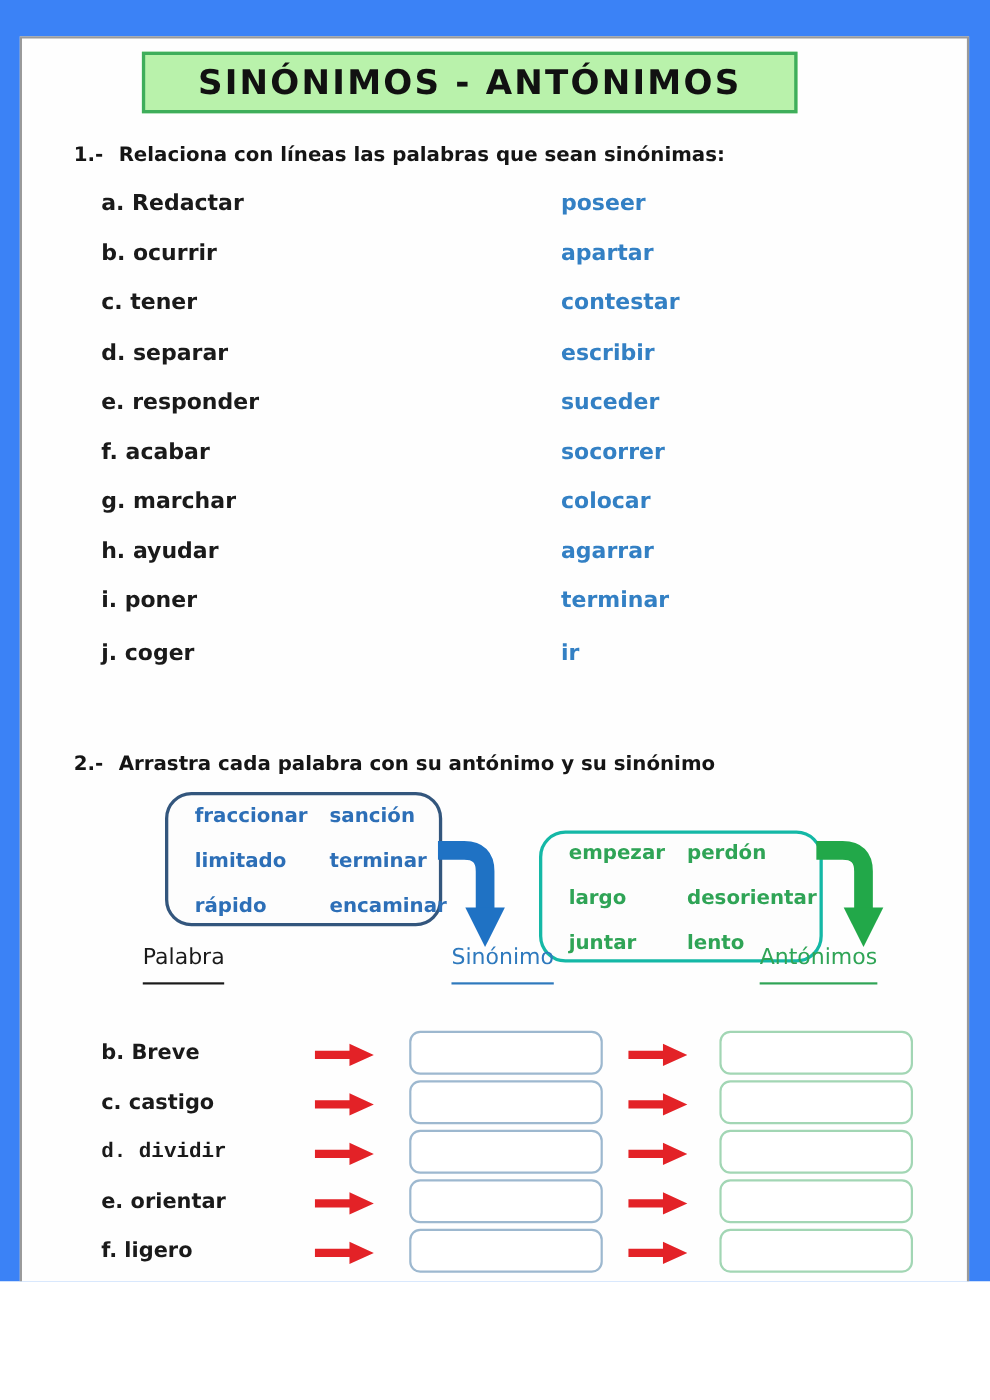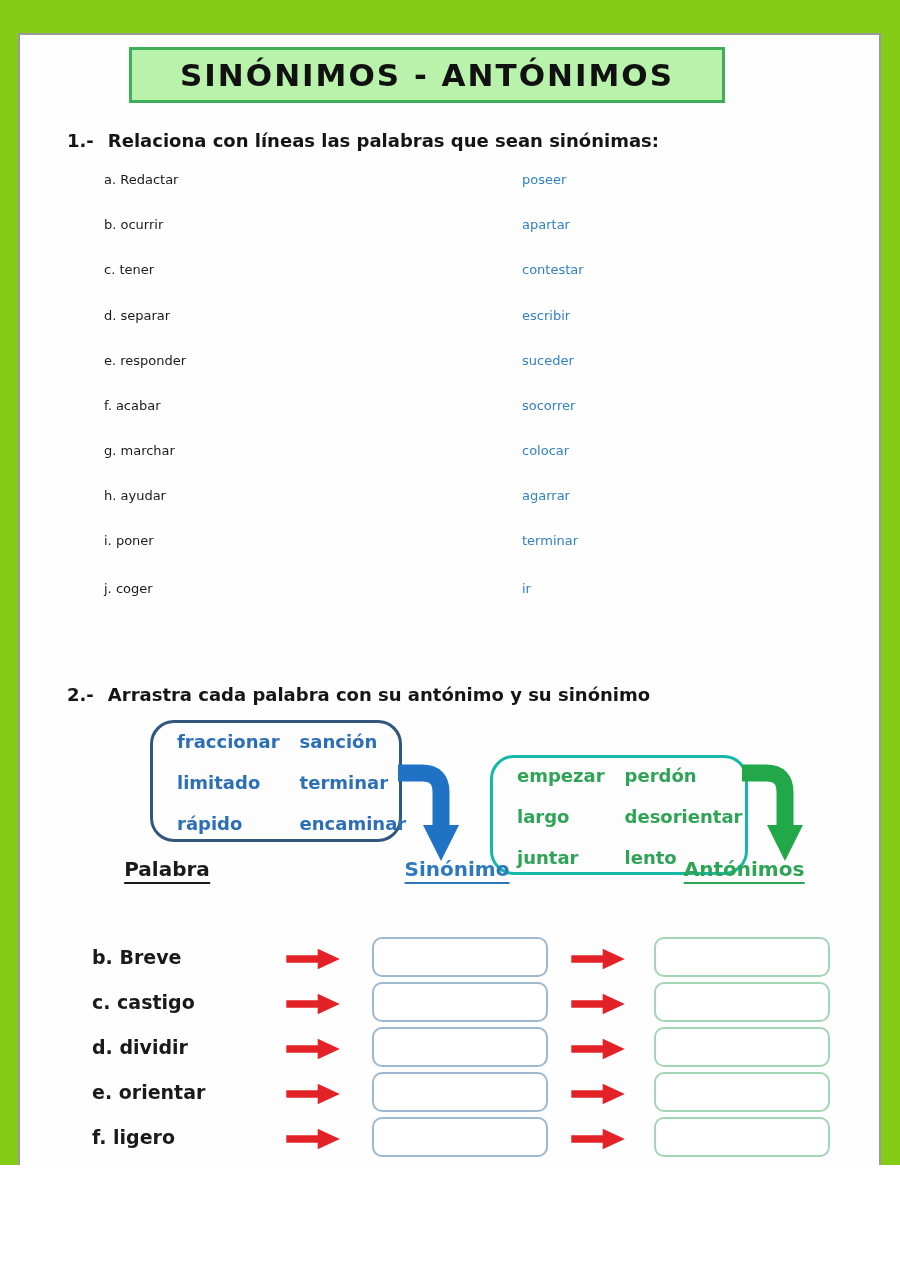--- a/index.html
+++ b/index.html
@@ -1,55 +1,55 @@
 <!DOCTYPE html>
 <html><head>
 <meta charset="utf-8">
 <style>
   html,body{margin:0;padding:0;background:#ffffff;}
   #canvas{
-    position:relative;width:900px;height:1165px;background:#84cc16;
+    position:relative;width:900px;height:1165px;background:#3b82f6;
     font-family:"DejaVu Sans","Liberation Sans",sans-serif;overflow:hidden;
   }
   .page{
     position:absolute;left:18px;top:33px;width:863px;height:1148px;
     background:#fefefe;border:2px solid #9a9a9a;box-sizing:border-box;
   }
   
   .title-box{
     position:absolute;left:109px;top:12px;width:596px;height:56px;
     background:#b9f2ab;border:3px solid #3fae5b;box-sizing:border-box;
     display:flex;align-items:center;justify-content:center;
   }
   .title-box span{
     font-size:31px;font-weight:bold;color:#111;letter-spacing:2px;
   }
   
   .instr{position:absolute;font-size:18px;font-weight:bold;color:#151515;white-space:nowrap;}
   .instr .num{margin-right:14px;}
   
   .ex1-row{position:absolute;left:0;width:863px;height:28px;}
-  .word{position:absolute;font-size:13px;font-weight:normal;white-space:nowrap;margin-left:12px;}
+  .word{position:absolute;font-size:20px;font-weight:bold;white-space:nowrap;}
   .word.black{left:72px;color:#1a1a1a;}
   .word.blue{left:490px;color:#3380c4;}
   
   .bank{
     position:absolute;box-sizing:border-box;border-radius:24px;background:#fdfdfd;
     display:grid;grid-template-columns:auto auto;column-gap:20px;row-gap:3px;
     padding:12px 14px 10px 24px;font-size:18px;font-weight:bold;align-content:center;gap:20px;
   }
   .bank-syn{left:130px;top:685px;width:252px;height:122px;border:3px solid #33567d;color:#2d6fb7;}
   .bank-ant{left:470px;top:720px;width:258px;height:120px;border:3px solid #14b8a6;color:#2fa456;}
   .bank span{white-space:nowrap;}
   .elbow{position:absolute;}
   
   .col-header{
     position:absolute;top:822px;transform:translateX(-50%);
-    font-size:20px;font-weight:bold;white-space:nowrap;
-    border-bottom:2px solid currentColor;padding-bottom:1px;
+    font-size:20px;font-weight:normal;white-space:nowrap;
+    border-bottom:2px solid currentColor;padding-bottom:12px;
   }
   .col-header.word-col{color:#1a1a1a;}
   .col-header.syn-col{color:#2e79bd;}
   .col-header.ant-col{color:#2fa456;}
   
   .ex2-row{position:absolute;left:0;width:863px;height:44px;}
   .ex2-label{position:absolute;left:72px;top:9px;font-size:19px;font-weight:bold;color:#1a1a1a;white-space:nowrap;}
   .red-arrow{position:absolute;top:10px;width:58px;height:24px;}
   .red-arrow.a1{left:265px;}
   .red-arrow.a2{left:550px;}
@@ -166,21 +166,21 @@
       <span class="ex2-label">c. castigo</span>
       <svg class="red-arrow a1" viewBox="0 0 60 26">
           <polygon points="0,9 34,9 34,2 58,13 34,24 34,17 0,17" fill="#e32227"></polygon>
         </svg>
       <div class="slot slot-syn"></div>
       <svg class="red-arrow a2" viewBox="0 0 60 26">
           <polygon points="0,9 34,9 34,2 58,13 34,24 34,17 0,17" fill="#e32227"></polygon>
         </svg>
       <div class="slot slot-ant"></div>
     </div>
-    <div class="ex2-row" style="top:992px;">
+    <div class="ex2-row" style="top:992px;font-family:Liberation Mono, monospace;">
       <span class="ex2-label">d. dividir</span>
       <svg class="red-arrow a1" viewBox="0 0 60 26">
           <polygon points="0,9 34,9 34,2 58,13 34,24 34,17 0,17" fill="#e32227"></polygon>
         </svg>
       <div class="slot slot-syn"></div>
       <svg class="red-arrow a2" viewBox="0 0 60 26">
           <polygon points="0,9 34,9 34,2 58,13 34,24 34,17 0,17" fill="#e32227"></polygon>
         </svg>
       <div class="slot slot-ant"></div>
     </div>

